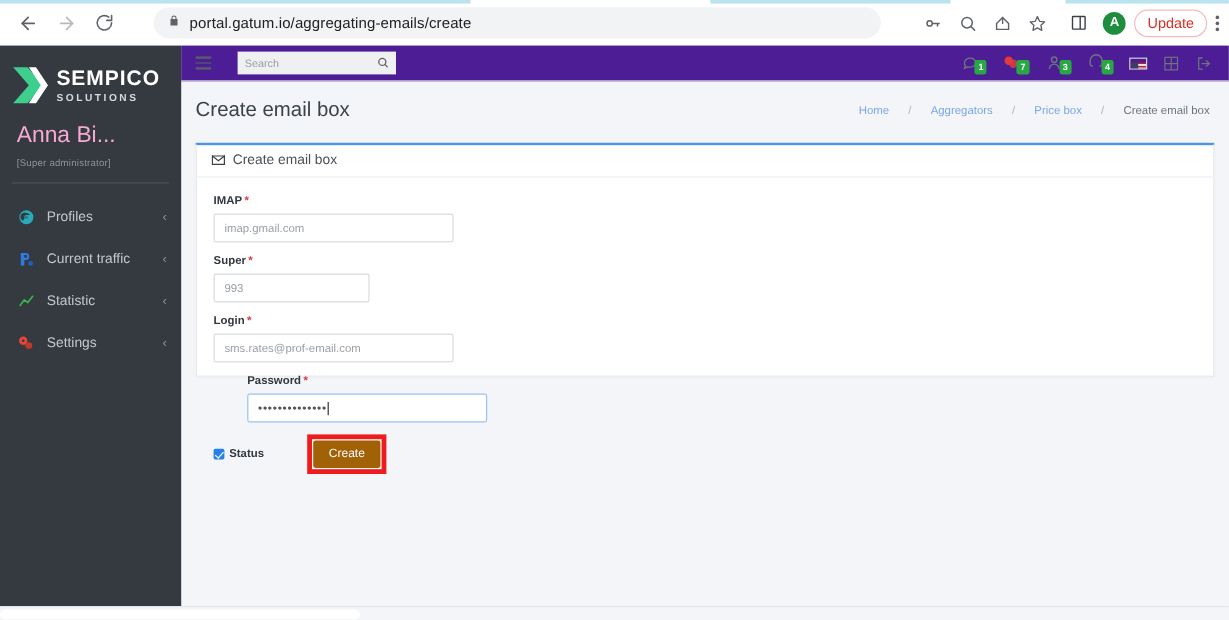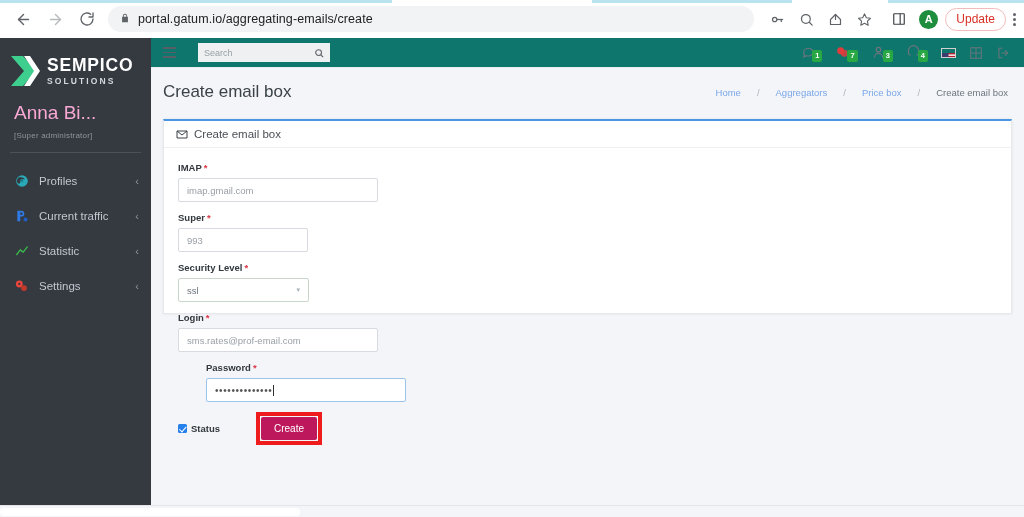--- a/index.html
+++ b/index.html
@@ -4,21 +4,21 @@
 <style>
   * { box-sizing: border-box; }
   html, body { margin:0; padding:0; }
   body {
     width:1024px; height:517px; overflow:hidden;
     font-family:"Liberation Sans", sans-serif;
     background:#f4f5f8; position:relative;
   }
 
   
-  .browser-top { height:38px; background:#ffffff; position:relative; display:flex; align-items:center; }
+  .browser-top { height:38px; background:#ffffff; position:relative; display:flex; align-items:center;gap:20px; }
   .tabstrip-hint { position:absolute; top:0; left:0; right:0; height:3px; }
   .tabstrip-hint .seg { position:absolute; top:0; height:3px; background:#b8e3ef; }
   .seg-a { left:0; width:392px; }
   .seg-b { left:592px; width:200px; }
   .seg-c { left:888px; width:136px; }
   .nav-btns { display:flex; align-items:center; gap:2px; padding-left:8px; }
   .nav-btn {
     width:30px; height:30px; border-radius:50%;
     display:flex; align-items:center; justify-content:center;
     color:#5f6368; font-size:16px;
@@ -72,21 +72,21 @@
     display:flex; align-items:center; height:35px; padding:0 12px 0 14px;
     color:#c2c7d0; font-size:11.5px; gap:10px; cursor:pointer;
   }
   .mi-icon { width:15px; height:15px; flex:0 0 auto; display:flex; align-items:center; justify-content:center; }
   .mi-label { flex:1; }
   .chev-left { color:#8d949b; font-size:11px; }
 
   
   .content { position:absolute; top:0; left:151px; right:0; bottom:0; }
   .app-header {
-    height:30px; background:#0f766e; display:flex; align-items:center;
+    height:30px; background:#4c1d95; display:flex; align-items:center;
     padding:0 10px 0 12px; border-bottom:1px solid #eceef1;
   }
   .hamburger { display:flex; flex-direction:column; gap:3px; cursor:pointer; margin-right:22px; }
   .hamburger i { width:13px; height:1.6px; background:#575e66; display:block; }
   .search-box {
     width:132px; height:19px; background:#eef0f2; display:flex; align-items:center;
     padding:0 6px; gap:4px; position:relative;
   }
   .search-box .ph { font-size:9px; color:#9aa0a6; flex:1; }
   .hdr-right { margin-left:auto; display:flex; align-items:center; gap:13px; padding-right:4px; }
@@ -137,21 +137,21 @@
     width:9px; height:9px; background:#2680eb; border-radius:1.5px; position:relative;
     flex:0 0 auto;
   }
   .cbx:after {
     content:""; position:absolute; left:2.5px; top:.5px; width:3px; height:5.5px;
     border:solid #fff; border-width:0 1.4px 1.4px 0; transform:rotate(42deg);
   }
   .cbx-label { font-size:9.5px; color:#32383e; font-weight:bold; }
   .btn-highlight { border:4px solid #ee1c1c; padding:1px; display:inline-block; }
   .btn-create {
-    background:#be185d; color:#fff; border:none; font-size:10px;
+    background:#a16207; color:#fff; border:none; font-size:10px;
     padding:6px 13px; border-radius:2px; cursor:pointer;
     font-family:"Liberation Sans", sans-serif;
   }
 
   
   .hscroll {
     position:absolute; left:0; right:0; bottom:0; height:12px; background:#f4f5f8;
     border-top:1px solid #e3e5e8;
   }
   .hscroll .thumb { position:absolute; left:0; top:2px; height:8px; width:300px; background:#ffffff; border-radius:4px; }
@@ -406,29 +406,20 @@
               <span>IMAP</span><span class="req">*</span>
             </div>
             <div class="inp">imap.gmail.com</div>
           </div>
           <div class="fg fg-port">
             <div class="lbl">
               <span>Super</span><span class="req">*</span>
             </div>
             <div class="inp">993</div>
           </div>
-          <div class="fg fg-sec">
-            <div class="lbl">
-              <span>Security Level</span><span class="req">*</span>
-            </div>
-            <div class="inp select">
-              <span>ssl</span>
-              <span class="caret-dn">▾</span>
-            </div>
-          </div>
         </div>
 
         <div class="form-row">
           <div class="fg fg-login">
             <div class="lbl">
               <span>Login</span><span class="req">*</span>
             </div>
             <div class="inp">sms.rates@prof-email.com</div>
           </div>
           <div class="fg fg-pass" style="margin-left:28px;">

